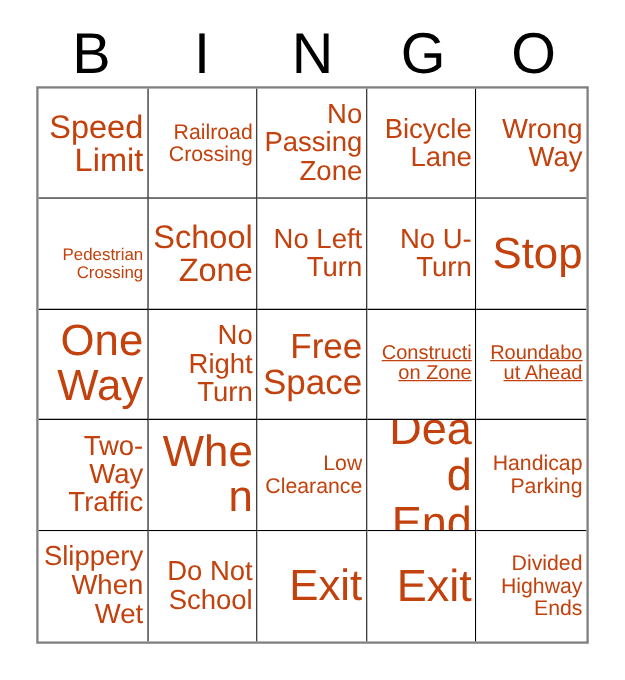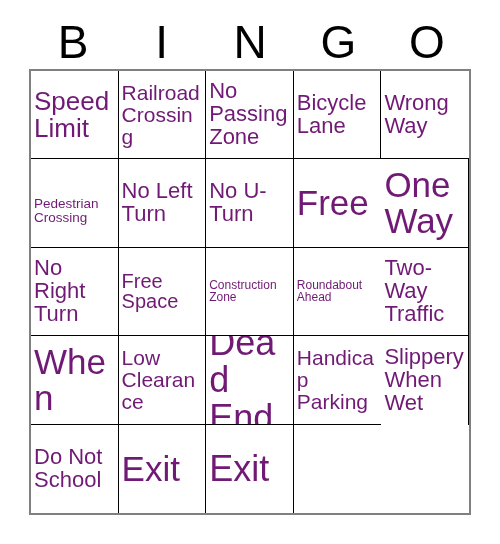--- a/index.html
+++ b/index.html
@@ -73,36 +73,36 @@
     background: #ffffff;
     overflow: hidden;
   }
   
   .cell.col5 { border-right: none; }
   .cell.row5 { border-bottom: none; }
 
   .cell-text {
     display: block;
     width: 100%;
-    text-align: left;
+    text-align: right;
     line-height: 1.04;
     font-weight: 400;
-    color: #701a75;
+    color: #c2410c;
     word-wrap: break-word;
     user-select: none;
   }
 
   
   .fs-xxl .cell-text { font-size: 35px; }
   .fs-xl  .cell-text { font-size: 36px; }
   .fs-lg  .cell-text { font-size: 26px; }
   .fs-md  .cell-text { font-size: 22px; }
-  .fs-sm  .cell-text { font-size: 21px; }
+  .fs-sm  .cell-text { font-size: 17px; }
   .fs-xs  .cell-text { font-size: 13.5px; margin-top: 16px; }
-  .fs-xxs .cell-text { font-size: 12px; }
+  .fs-xxs .cell-text { font-size: 16px; text-decoration: underline; }
 </style>
 </head>
 <body>
 
 <div id="card">
 
   <div id="header-row">
       <div class="header-letter">B</div>
       <div class="header-letter">I</div>
       <div class="header-letter">N</div>
@@ -122,37 +122,40 @@
       </div>
       <div class="cell fs-md col4 row1">
         <span class="cell-text">Bicycle Lane</span>
       </div>
       <div class="cell fs-md col5 row1">
         <span class="cell-text">Wrong Way</span>
       </div>
       <div class="cell fs-xs col1 row2">
         <span class="cell-text">Pedestrian Crossing</span>
       </div>
+      <div class="cell fs-lg col2 row2">
+        <span class="cell-text">School Zone</span>
+      </div>
       <div class="cell fs-md col3 row2">
         <span class="cell-text">No Left Turn</span>
       </div>
       <div class="cell fs-md col4 row2">
         <span class="cell-text">No U-Turn</span>
       </div>
       <div class="cell fs-xxl col5 row2">
-        <span class="cell-text">Free</span>
+        <span class="cell-text">Stop</span>
       </div>
       <div class="cell fs-xxl col1 row3">
         <span class="cell-text">One Way</span>
       </div>
       <div class="cell fs-md col2 row3">
         <span class="cell-text">No Right Turn</span>
       </div>
       <div class="cell fs-xl col3 row3">
-        <span class="cell-text" style="font-size: 20px;">Free Space</span>
+        <span class="cell-text" style="font-size: 28px;">Free Space</span>
       </div>
       <div class="cell fs-xxs col4 row3">
         <span class="cell-text">Construction Zone</span>
       </div>
       <div class="cell fs-xxs col5 row3">
         <span class="cell-text">Roundabout Ahead</span>
       </div>
       <div class="cell fs-md col1 row4">
         <span class="cell-text">Two-Way Traffic</span>
       </div>
@@ -173,15 +176,18 @@
       </div>
       <div class="cell fs-md col2 row5">
         <span class="cell-text">Do Not School</span>
       </div>
       <div class="cell fs-xxl col3 row5">
         <span class="cell-text">Exit</span>
       </div>
       <div class="cell fs-xl col4 row5">
         <span class="cell-text">Exit</span>
       </div>
+      <div class="cell fs-sm col5 row5">
+        <span class="cell-text">Divided Highway Ends</span>
+      </div>
     </div>
 
 </div>
 
 </body></html>

